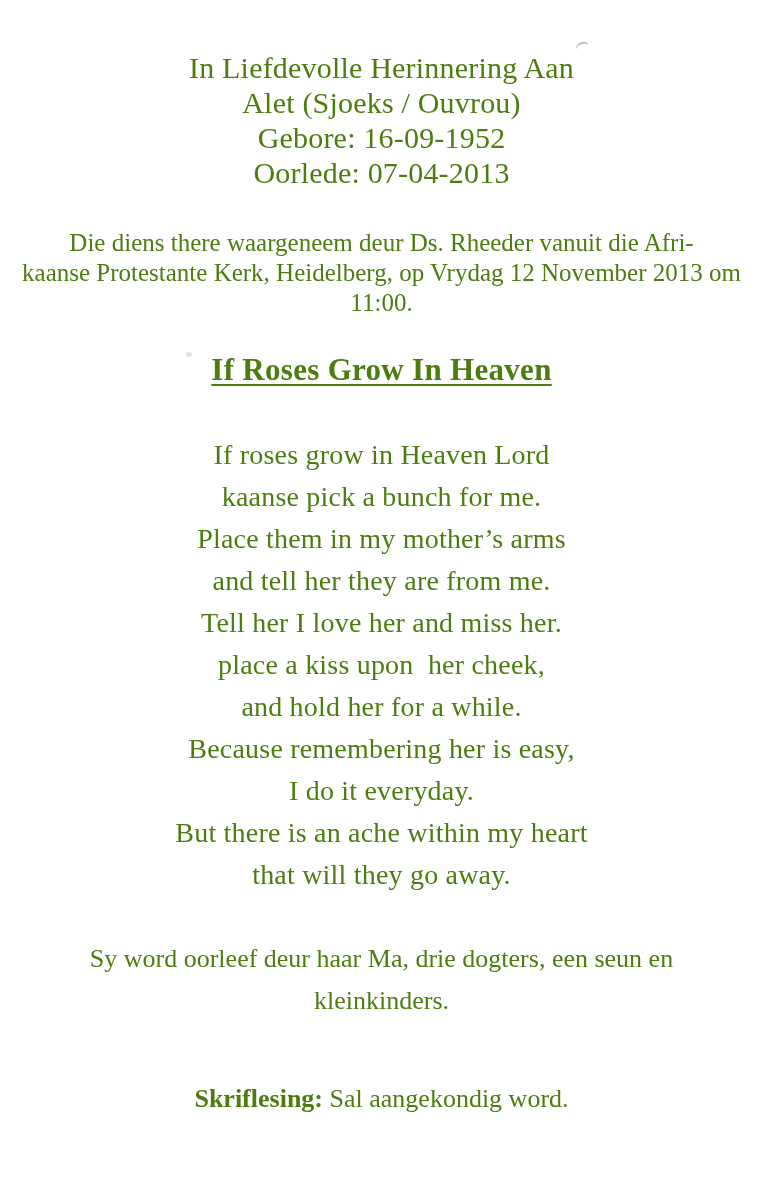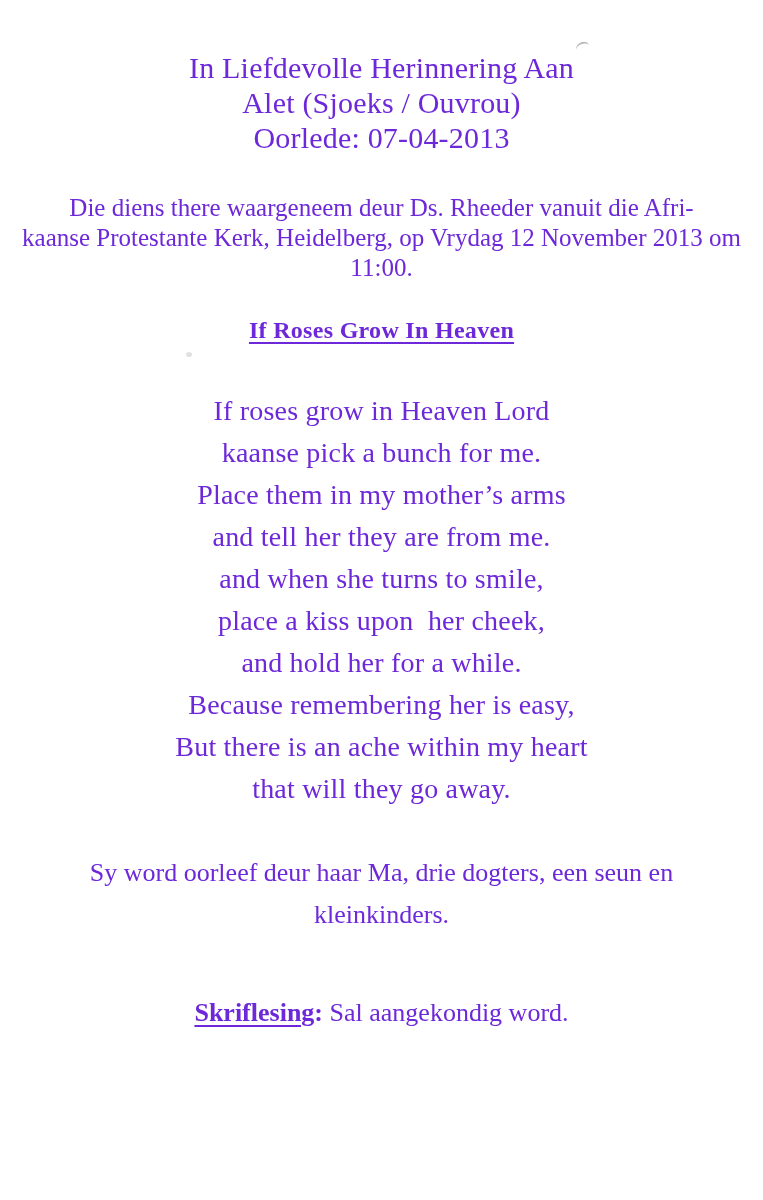--- a/index.html
+++ b/index.html
@@ -6,21 +6,21 @@
     margin: 0;
     padding: 0;
     background: #ffffff;
   }
   .page {
     position: relative;
     width: 763px;
     height: 1136px;
     background: #ffffff;
     font-family: "Liberation Serif", serif;
-    color: #6d28d9;
+    color: #4d7c0f;
     overflow: hidden;
     text-align: center;
   }
   .header {
     padding-top: 50px;
     font-size: 30px;
     line-height: 35px;
     letter-spacing: 0.2px;
   }
   .header-line {
@@ -30,21 +30,21 @@
     margin-top: 38px;
     padding: 0 16px;
     font-size: 25px;
     line-height: 30px;
   }
   .notice-line {
     white-space: pre-wrap;
   }
   .poem-title {
     margin-top: 34px;
-    font-size: 24px;
+    font-size: 31px;
     font-weight: bold;
     text-decoration: underline;
     text-decoration-thickness: 2px;
     text-underline-offset: 4px;
     letter-spacing: 0.3px;
   }
   .poem {
     margin-top: 46px;
     font-size: 28px;
     line-height: 42px;
@@ -60,21 +60,20 @@
   }
   .survivors-line {
     white-space: pre-wrap;
   }
   .scripture {
     margin-top: 62px;
     font-size: 26px;
   }
   .scripture-label {
     font-weight: bold;
-    text-decoration: underline;
     text-decoration-thickness: 2px;
     text-underline-offset: 4px;
   }
   .scripture-colon {
     font-weight: bold;
   }
   .scripture-text {
     white-space: pre-wrap;
     margin-top: 24px;
   }
@@ -101,40 +100,42 @@
   }
 </style>
 </head>
 <body>
 
 <div class="page">
 
   <div class="header">
       <div class="header-line">In Liefdevolle Herinnering Aan</div>
       <div class="header-line">Alet (Sjoeks / Ouvrou)</div>
+      <div class="header-line">Gebore: 16-09-1952</div>
       <div class="header-line">Oorlede: 07-04-2013</div>
     </div>
 
   <div class="notice">
       <div class="notice-line">Die diens there waargeneem deur Ds. Rheeder vanuit die Afri-</div>
       <div class="notice-line">kaanse Protestante Kerk, Heidelberg, op Vrydag 12 November 2013 om</div>
       <div class="notice-line">11:00.</div>
     </div>
 
   <div class="poem-title">If Roses Grow In Heaven</div>
 
   <div class="poem">
       <div class="poem-line">If roses grow in Heaven Lord</div>
       <div class="poem-line">kaanse pick a bunch for me.</div>
       <div class="poem-line">Place them in my mother’s arms</div>
       <div class="poem-line">and tell her they are from me.</div>
-      <div class="poem-line">and when she turns to smile,</div>
+      <div class="poem-line">Tell her I love her and miss her.</div>
       <div class="poem-line">place a kiss upon  her cheek,</div>
       <div class="poem-line">and hold her for a while.</div>
       <div class="poem-line">Because remembering her is easy,</div>
+      <div class="poem-line">I do it everyday.</div>
       <div class="poem-line">But there is an ache within my heart</div>
       <div class="poem-line">that will they go away.</div>
     </div>
 
   <div class="survivors">
       <div class="survivors-line">Sy word oorleef deur haar Ma, drie dogters, een seun en</div>
       <div class="survivors-line">kleinkinders.</div>
     </div>
 
   <div class="scripture"><span class="scripture-label">Skriflesing</span><span class="scripture-colon">:</span><span class="scripture-text"> Sal aangekondig word.</span></div>

